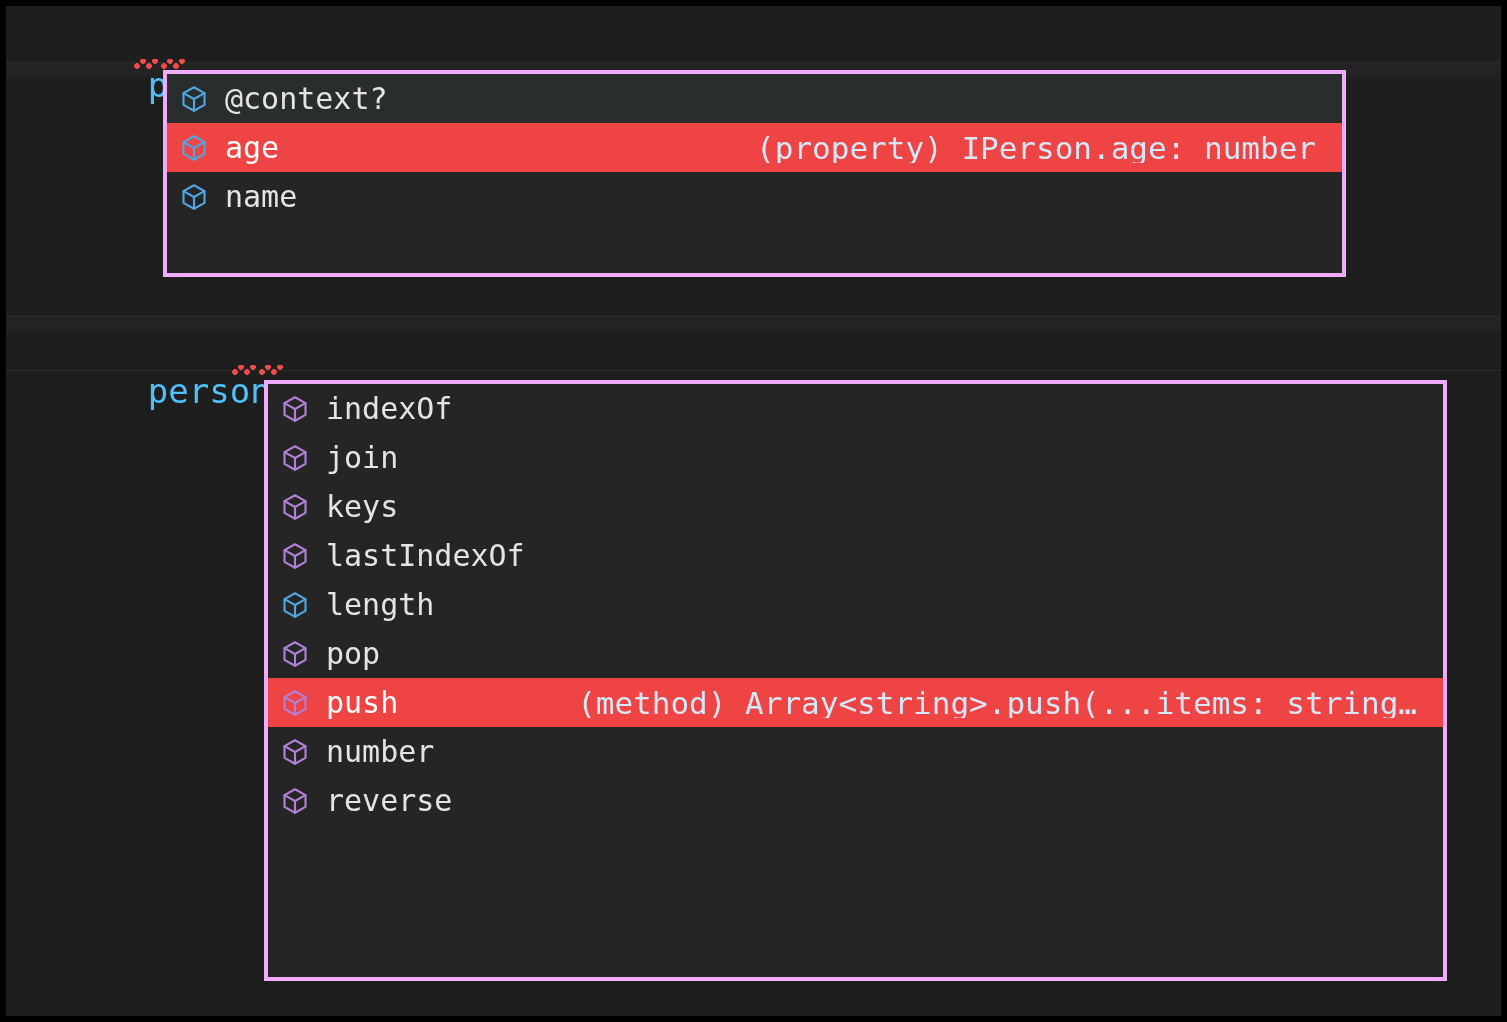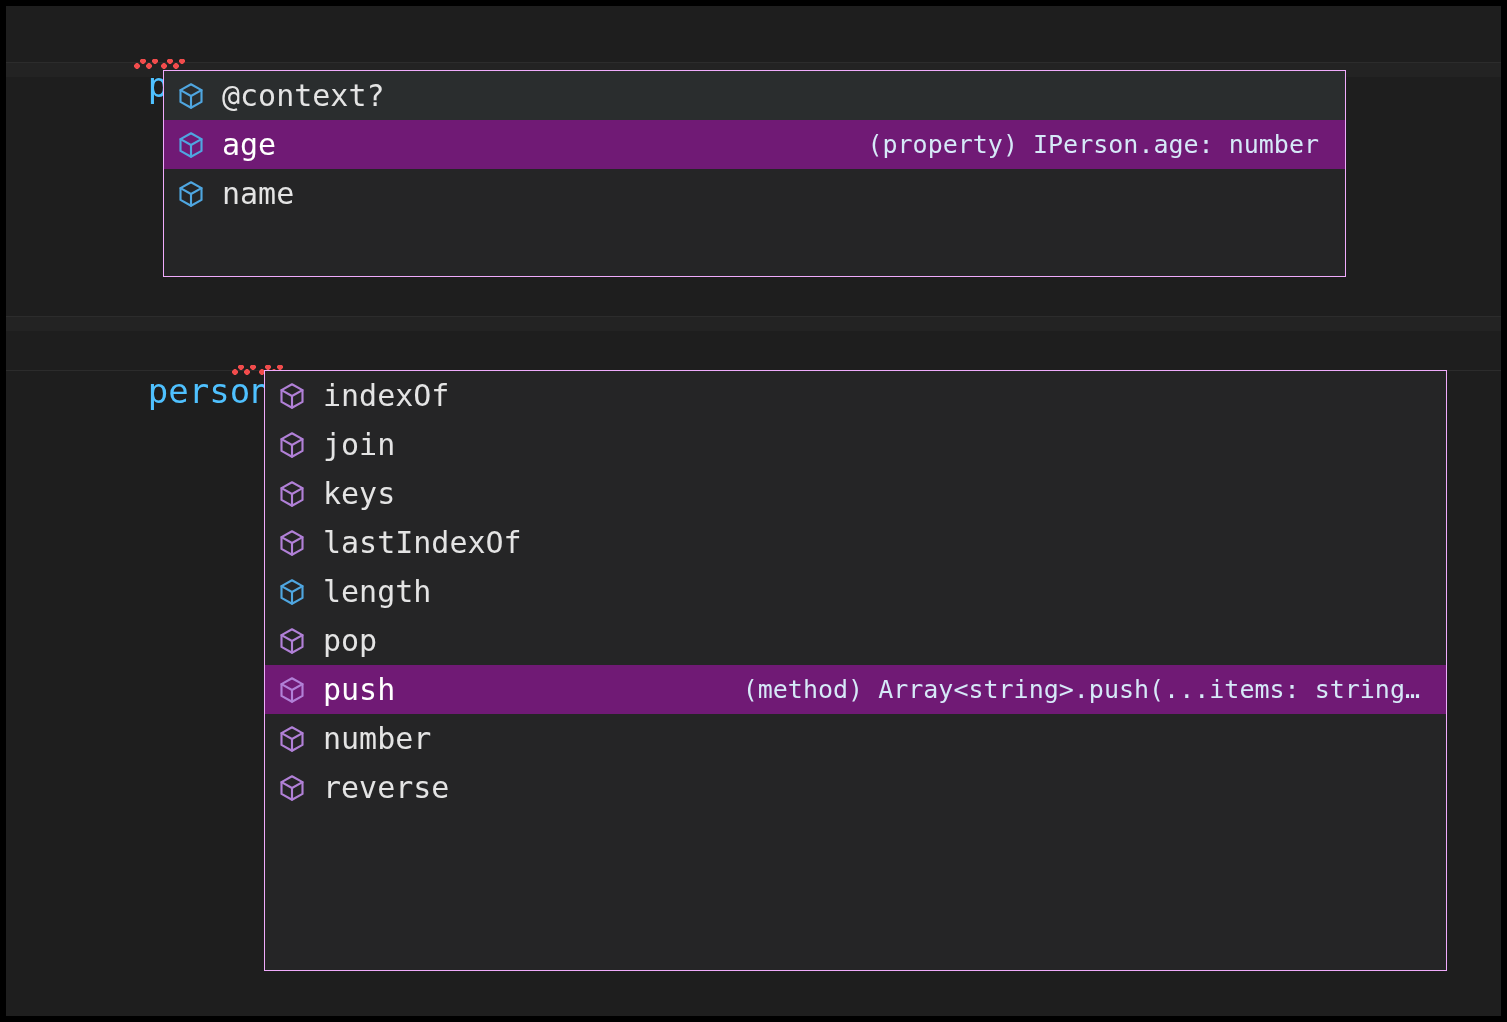--- a/index.html
+++ b/index.html
@@ -66,35 +66,35 @@
       radial-gradient(circle at 3px 7px, #f14c4c 2.6px, rgba(0,0,0,0) 3.1px),
       radial-gradient(circle at 9px 2px, #f14c4c 2.6px, rgba(0,0,0,0) 3.1px);
     background-size: 12px 10px;
     background-repeat: repeat-x;
   }
 
   
   .suggest {
     position: absolute;
     background: #252526;
-    border: 1px solid #f0abfc;
+    border: 4px solid #f0abfc;
     overflow: hidden;
   }
   .suggest-list { display: block; }
 
   .suggest-row {
     position: relative;
     display: flex;
     align-items: center;
     height: 49px;
     padding: 0 4px 0 10px;
     color: #d4d4d4;
   }
   .suggest-row.hover   { background: #2a2d2e; }
-  .suggest-row.focused { background: #701a75; }
+  .suggest-row.focused { background: #ef4444; }
   .suggest-row.focused .row-label  { color: #ffffff; }
   .suggest-row.focused .row-detail { color: #d6e9f8; }
 
   .row-icon {
     flex: 0 0 auto;
     width: 34px;
     height: 34px;
     margin-right: 14px;
     display: flex;
     align-items: center;
@@ -108,37 +108,37 @@
     font-size: 30px;
     line-height: 34px;
     color: #e4e4e4;
     white-space: pre;
   }
 
   .row-detail {
     margin-left: auto;
     padding-right: 22px;
     font-family: "DejaVu Sans Mono", "Liberation Mono", monospace;
-    font-size: 25px;
+    font-size: 31px;
     line-height: 30px;
     color: #bdd6ea;
     white-space: pre;
     overflow: hidden;
   }
 
   
   #suggest-property {
     left: 157px;
     top: 64px;
     width: 1183px;
     height: 207px;
   }
   #suggest-array {
     left: 258px;
-    top: 364px;
+    top: 374px;
     width: 1183px;
     height: 601px;
   }
 </style>
 </head>
 <body>
 
 <div id="root">
   <div class="editor">
 

